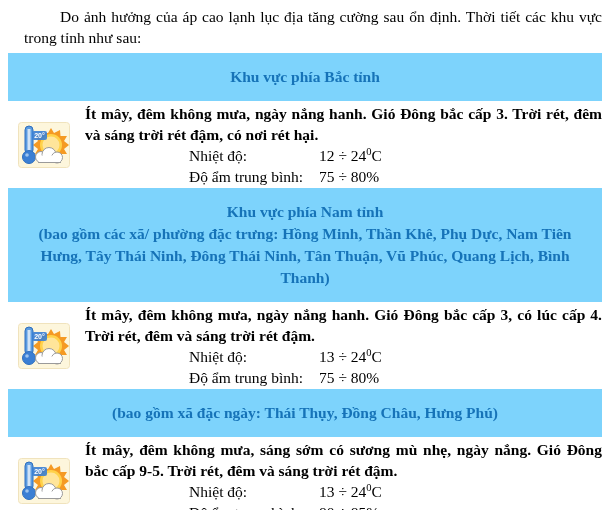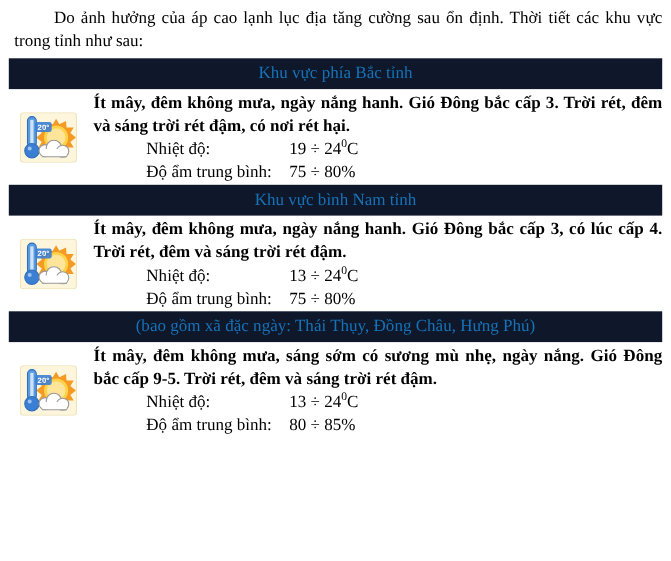--- a/index.html
+++ b/index.html
@@ -13,30 +13,30 @@
     font-family: "Liberation Serif", "DejaVu Serif", serif;
     font-size: 15.5px;
     line-height: 21px;
     color: #000000;
     overflow: hidden;
   }
   .page {
     padding: 4px 8px 0 8px;
   }
   .intro {
-    margin: 2px 0 5px 5px;
+    margin: 2px 0 5px 16px;
     text-indent: 36px;
     text-align: justify;
   }
   .region-header {
-    background: #0f172a;
+    background: #7dd3fc;
     color: #1673b8;
-    font-weight: normal;
+    font-weight: bold;
     text-align: center;
-    padding: 3px 8px;
+    padding: 13px 8px;
     line-height: 22px;
   }
   .region-body {
     display: flex;
     align-items: center;
     padding: 1px 0;
   }
   .icon-cell {
     flex: 0 0 77px;
     display: flex;
@@ -53,21 +53,21 @@
   .text-cell {
     flex: 1 1 auto;
     min-width: 0;
   }
   .desc {
     margin: 1px 0 0 0;
     text-align: justify;
     font-weight: bold;
   }
   .spec-row {
-    margin-left: 48px;
+    margin-left: 104px;
     display: flex;
   }
   .spec-label {
     width: 130px;
     flex: 0 0 130px;
   }
   .spec-value sup {
     font-size: 68%;
     line-height: 0;
   }
@@ -117,33 +117,34 @@
     <div class="region-body">
       <div class="icon-cell">
         <svg class="weather-icon" viewBox="0 0 52 46">
             <use href="#wx-icon"></use>
           </svg>
       </div>
       <div class="text-cell">
         <p class="desc">Ít mây, đêm không mưa, ngày nắng hanh. Gió Đông bắc cấp 3. Trời rét, đêm và sáng trời rét đậm, có nơi rét hại.</p>
         <div class="spec-row">
           <span class="spec-label">Nhiệt độ:</span>
-          <span class="spec-value"><span>19 ÷ 24</span><sup>0</sup><span>C</span></span>
+          <span class="spec-value"><span>12 ÷ 24</span><sup>0</sup><span>C</span></span>
         </div>
         <div class="spec-row">
           <span class="spec-label">Độ ẩm trung bình:</span>
           <span class="spec-value">75 ÷ 80%</span>
         </div>
       </div>
     </div>
   </section>
 
   <section>
     <header class="region-header">
-      <div>Khu vực bình Nam tỉnh</div>
+      <div>Khu vực phía Nam tỉnh</div>
+      <div>(bao gồm các xã/ phường đặc trưng: Hồng Minh, Thần Khê, Phụ Dực, Nam Tiên Hưng, Tây Thái Ninh, Đông Thái Ninh, Tân Thuận, Vũ Phúc, Quang Lịch, Bình Thanh)</div>
     </header>
     <div class="region-body">
       <div class="icon-cell">
         <svg class="weather-icon" viewBox="0 0 52 46">
             <use href="#wx-icon"></use>
           </svg>
       </div>
       <div class="text-cell">
         <p class="desc">Ít mây, đêm không mưa, ngày nắng hanh. Gió Đông bắc cấp 3, có lúc cấp 4. Trời rét, đêm và sáng trời rét đậm.</p>
         <div class="spec-row">

